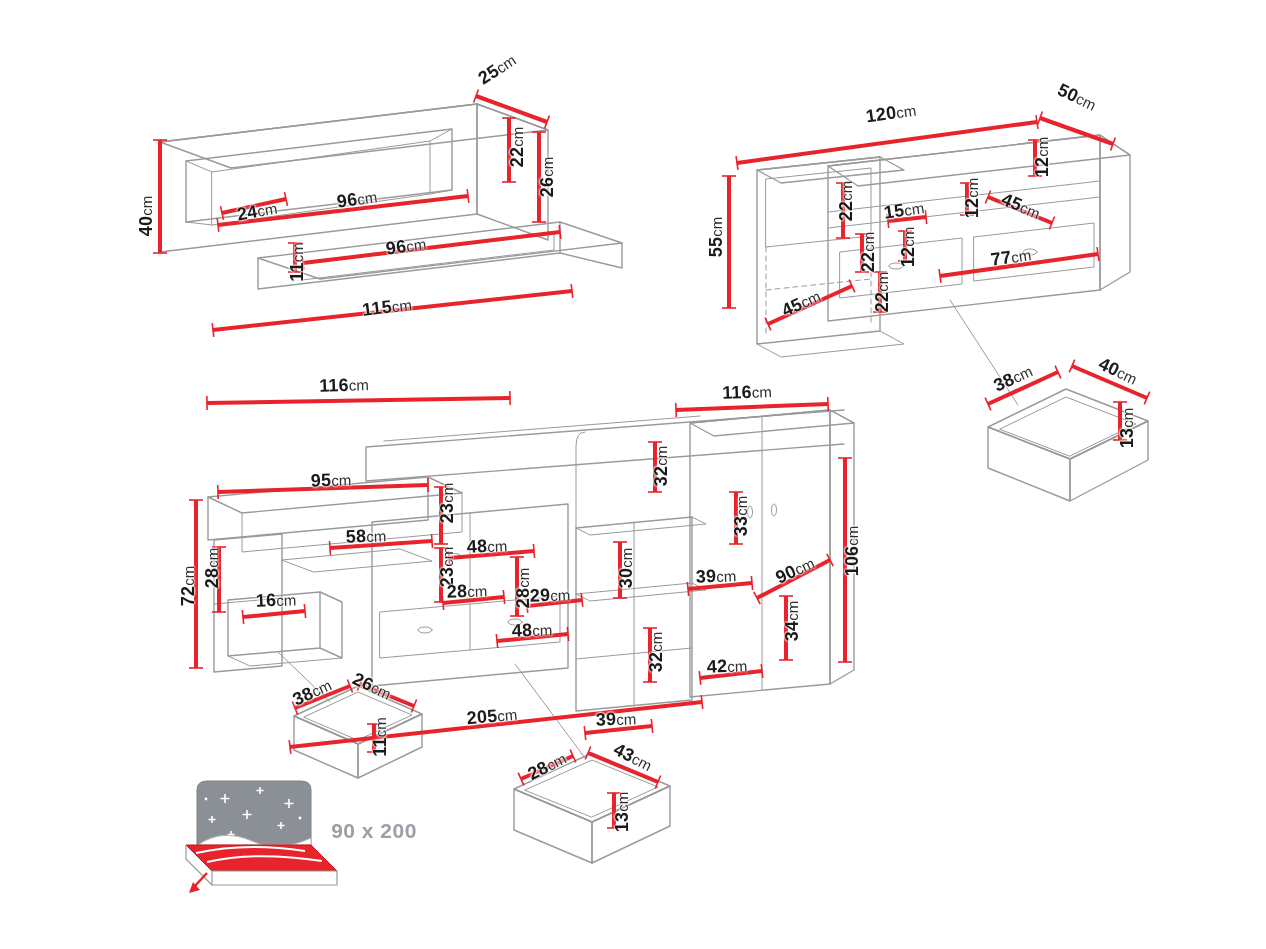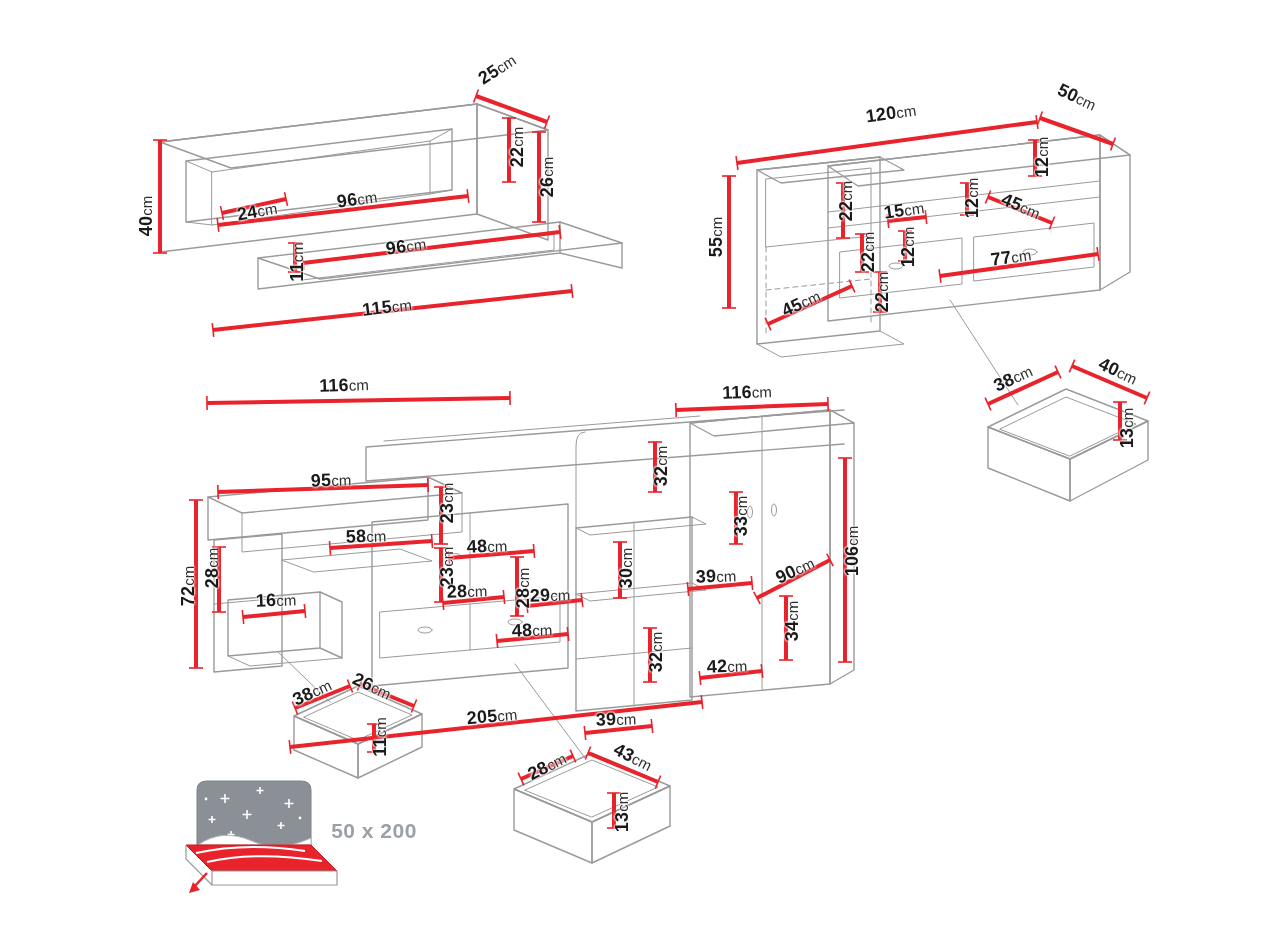--- a/index.html
+++ b/index.html
@@ -488,15 +488,15 @@
       <div class="dim-label" style="left: 492px; top: 716px; transform: translate(-50%, -50%) rotate(-5deg);"><b>205</b><span>cm</span></div>
       <div class="dim-label" style="left: 616px; top: 719px; transform: translate(-50%, -50%) rotate(-2deg);"><b>39</b><span>cm</span></div>
       <div class="dim-label" style="left: 312px; top: 692px; transform: translate(-50%, -50%) rotate(-25deg);"><b>38</b><span>cm</span></div>
       <div class="dim-label" style="left: 372px; top: 686px; transform: translate(-50%, -50%) rotate(25deg);"><b>26</b><span>cm</span></div>
       <div class="dim-label" style="left: 380px; top: 737px; transform: translate(-50%, -50%) rotate(-90deg);"><b>11</b><span>cm</span></div>
       <div class="dim-label" style="left: 547px; top: 766px; transform: translate(-50%, -50%) rotate(-27deg);"><b>28</b><span>cm</span></div>
       <div class="dim-label" style="left: 633px; top: 757px; transform: translate(-50%, -50%) rotate(27deg);"><b>43</b><span>cm</span></div>
       <div class="dim-label" style="left: 622px; top: 812px; transform: translate(-50%, -50%) rotate(-90deg);"><b>13</b><span>cm</span></div>
     </div>
 
-  <div class="bed-size" style="left:374px; top:831px;">50 x 200</div>
+  <div class="bed-size" style="left:374px; top:831px;">90 x 200</div>
 
 </div>
 
 </body></html>

